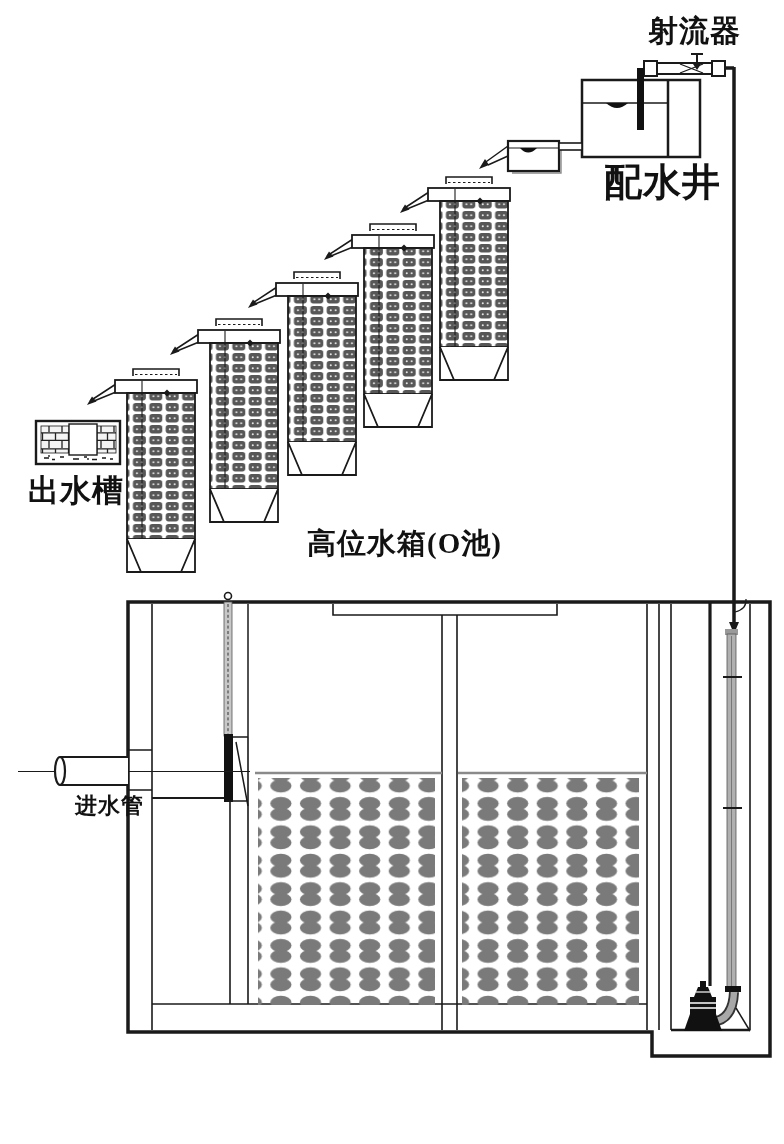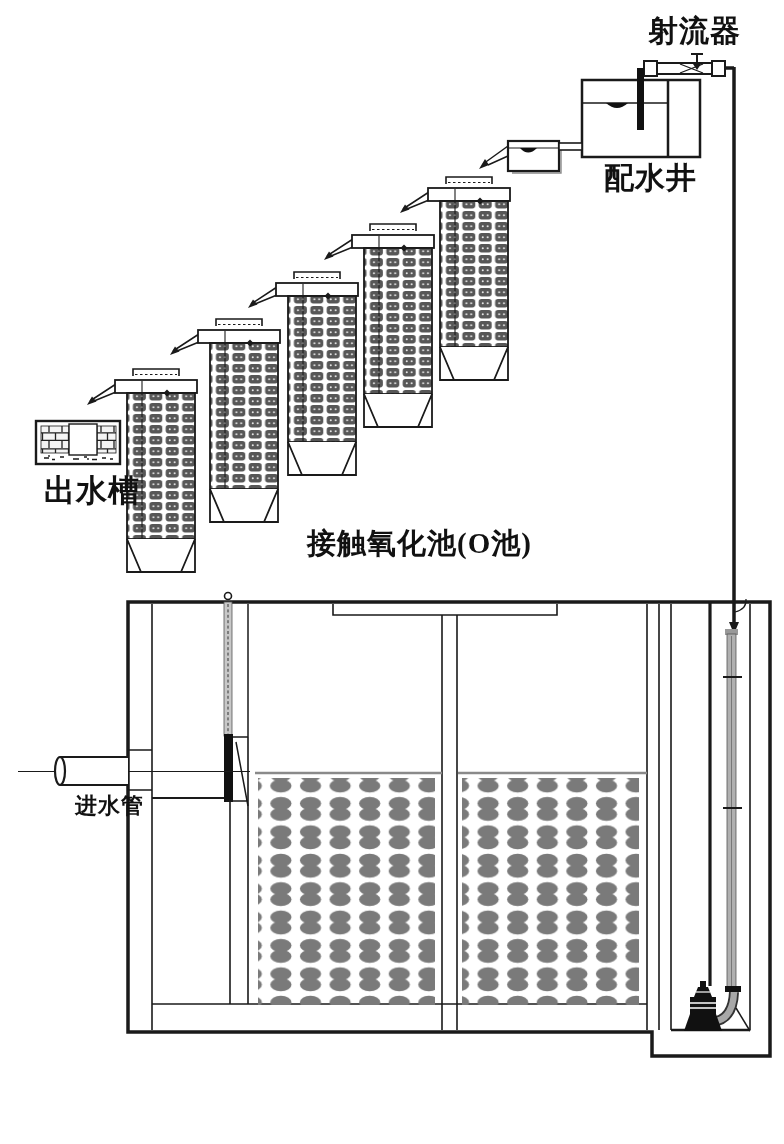--- a/index.html
+++ b/index.html
@@ -186,22 +186,22 @@
       <polygon points="694,997 712,997 708,987 698,987" fill="#111"></polygon>
       <path d="M696,992 H710" stroke="#ffffff" stroke-width="1.2"></path>
       <rect x="700" y="981" width="6" height="6" fill="#111"></rect>
     </g>
   </g>
 </svg>
 
 <div class="lbl" style="left:648px;top:16px;font-size:30px">射流器</div>
 
 
-<div class="lbl" style="left:604px;top:163px;font-size:30px">配水井</div>
-
-<div class="lbl" style="left:44px;top:475px;font-size:31px">出水槽</div>
-
-<div class="lbl" style="left:307px;top:529px;font-size:29px">接触氧化池(O池)</div>
+<div class="lbl" style="left:604px;top:163px;font-size:38px">配水井</div>
+
+<div class="lbl" style="left:28px;top:475px;font-size:31px">出水槽</div>
+
+<div class="lbl" style="left:307px;top:529px;font-size:29px">高位水箱(O池)</div>
 
 <div class="lbl" style="left:75px;top:795px;font-size:22px">进水管</div>
 
 
 </div>
 
 </body></html>

